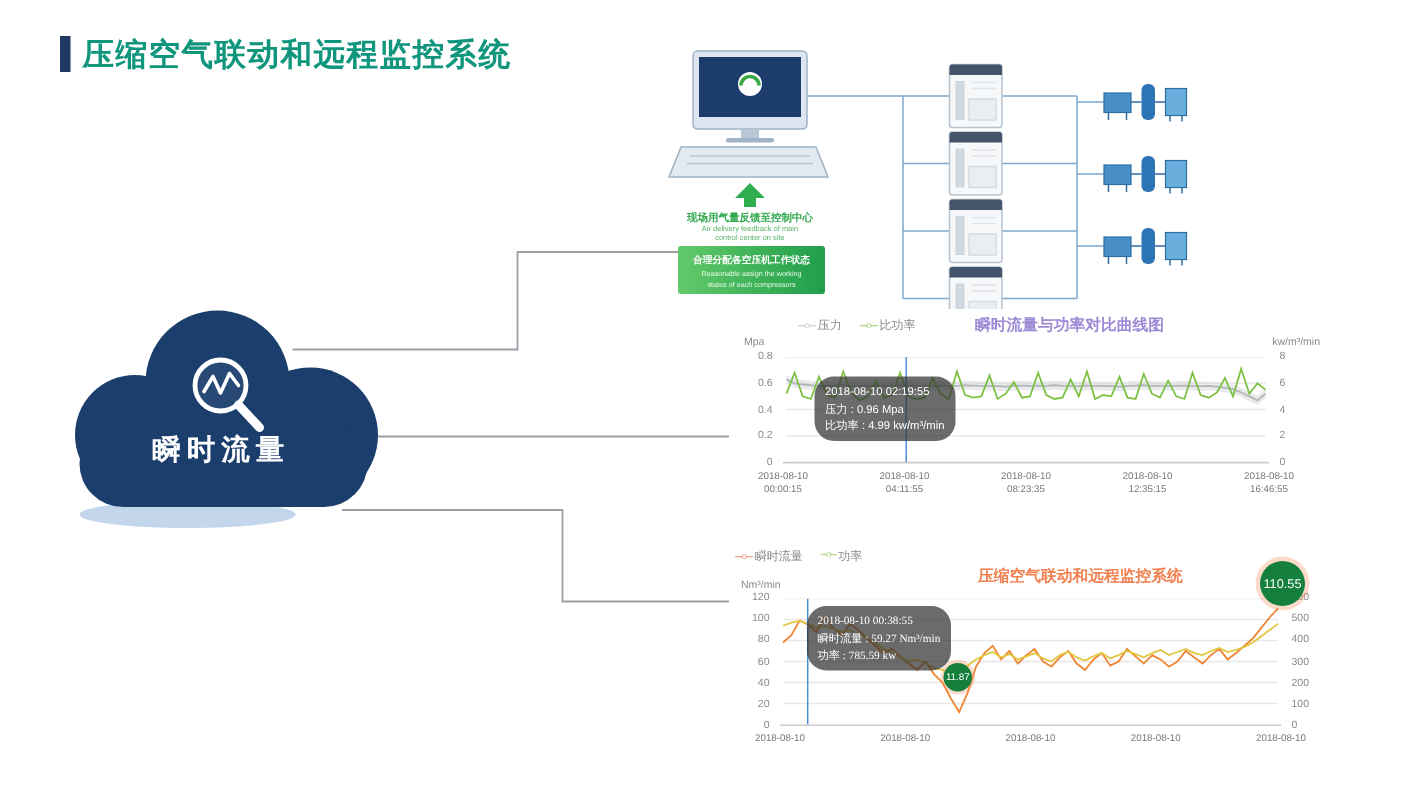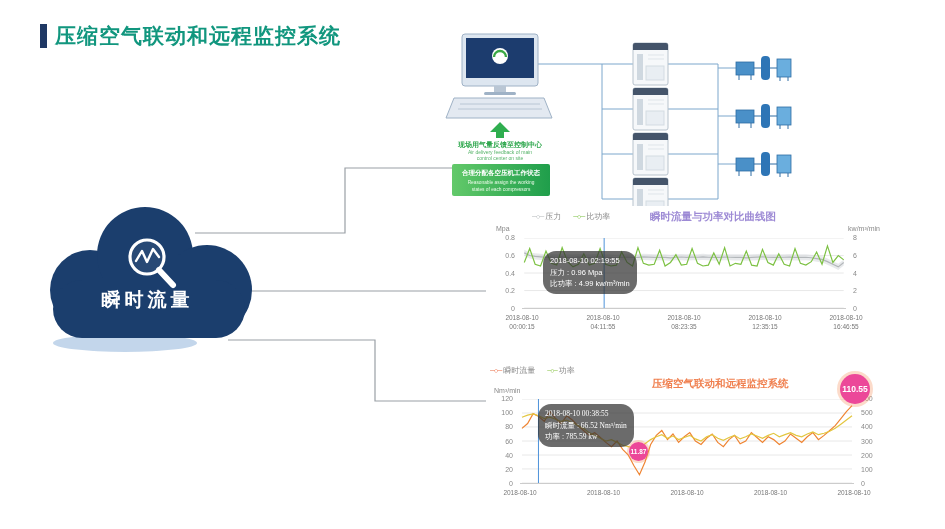--- a/index.html
+++ b/index.html
@@ -58,22 +58,22 @@
   .chart2 .xl{left:32px;top:129px;width:334px;}
   .plot{position:absolute;border-bottom:1px solid #cccccc;}
   .plot svg{width:100%;height:100%;display:block;}
   .xl{position:absolute;height:20px;}
   .xl span{position:absolute;transform:translateX(-50%);font-size:6.5px;color:#777;
            text-align:center;line-height:1.35;white-space:nowrap;}
   .tooltip{position:absolute;background:rgba(50,50,50,0.72);color:#fff;font-size:7.5px;
            line-height:1.55;padding:4px 7px;border-radius:13px;white-space:nowrap;z-index:6;}
   .chart1 .tooltip{left:21px;top:13px;}
   .chart2 .tooltip{left:18px;top:5px;}
-  .badge{position:absolute;border-radius:50%;background:#ec4899;color:#fff;display:flex;
-         align-items:center;justify-content:center;font-weight:bold;z-index:7;
+  .badge{position:absolute;border-radius:50%;background:#15803d;color:#fff;display:flex;
+         align-items:center;justify-content:center;font-weight:normal;z-index:7;
          box-shadow:0 0 0 3px rgba(245,135,79,0.3);}
   .badge-max{left:352px;top:16px;width:30px;height:30px;font-size:8.5px;}
   .badge-min{left:141px;top:84px;width:19px;height:19px;font-size:6.5px;
              box-shadow:0 0 0 2px rgba(245,135,79,0.3);}
 </style>
 </head>
 <body>
 
 <div class="canvas">
 
@@ -271,21 +271,21 @@
           <line x1="0" y1="42.5" x2="334" y2="42.5" stroke="#e8e8e8" stroke-width="1"></line>
           <line x1="0" y1="56.7" x2="334" y2="56.7" stroke="#e8e8e8" stroke-width="1"></line>
           <line x1="0" y1="70.8" x2="334" y2="70.8" stroke="#e8e8e8" stroke-width="1"></line>
           <line x1="0" y1="85.0" x2="334" y2="85.0" stroke="#e8e8e8" stroke-width="1"></line>
           <polyline points="0.0,29.7 5.7,24.8 11.3,14.8 17.0,17.7 22.6,22.7 28.3,12.8 34.0,19.8 39.6,24.8 45.3,17.0 50.9,21.3 56.6,26.9 62.3,31.9 67.9,36.8 73.6,34.0 79.3,39.0 84.9,43.9 90.6,48.2 96.2,42.5 101.9,51.0 107.6,56.7 113.2,67.3 118.9,76.6 124.5,63.8 130.2,46.0 135.9,36.8 141.5,31.9 147.2,41.1 152.8,35.4 158.5,43.9 164.2,38.2 169.8,34.0 175.5,42.5 181.2,46.0 186.8,39.7 192.5,35.4 198.1,43.9 203.8,48.2 209.5,41.1 215.1,36.8 220.8,45.3 226.4,42.5 232.1,34.0 237.8,39.0 243.4,43.9 249.1,38.2 254.7,41.1 260.4,46.0 266.1,42.5 271.7,35.4 277.4,39.7 283.1,43.9 288.7,38.2 294.4,34.0 300.0,41.1 305.7,36.8 311.4,31.9 317.0,26.9 322.7,19.8 328.3,12.8 334.0,6.7" fill="none" stroke="#ef8432" stroke-width="1.2"></polyline>
           <polyline points="0.0,18.4 5.7,16.3 11.3,15.1 17.0,17.0 22.6,19.8 28.3,18.4 34.0,20.5 39.6,22.7 45.3,21.3 50.9,24.1 56.6,26.9 62.3,29.7 67.9,34.0 73.6,36.8 79.3,39.7 84.9,42.5 90.6,41.1 96.2,43.9 101.9,46.8 107.6,48.2 113.2,49.6 118.9,48.9 124.5,45.3 130.2,41.1 135.9,38.2 141.5,36.1 147.2,39.7 152.8,37.5 158.5,41.1 164.2,39.0 169.8,36.8 175.5,40.4 181.2,42.5 186.8,38.2 192.5,36.1 198.1,39.7 203.8,41.8 209.5,39.0 215.1,36.8 220.8,40.4 226.4,38.2 232.1,35.4 237.8,37.5 243.4,39.7 249.1,36.8 254.7,34.7 260.4,38.2 266.1,36.1 271.7,34.0 277.4,36.8 283.1,38.2 288.7,35.4 294.4,33.3 300.0,36.1 305.7,34.7 311.4,32.6 317.0,29.7 322.7,25.5 328.3,21.3 334.0,17.0" fill="none" stroke="#e3c63f" stroke-width="1.2"></polyline>
           <line x1="16.7" y1="0" x2="16.7" y2="85" stroke="#4a90d9" stroke-width="1"></line>
         </svg>
       <div class="tooltip">
         <div>2018-08-10 00:38:55</div>
-        <div>瞬时流量 : 66.52 Nm³/min</div>
+        <div>瞬时流量 : 59.27 Nm³/min</div>
         <div>功率 : 785.59 kw</div>
       </div>
     </div>
     <div class="yr">
         <span style="top: -4px;">600</span>
         <span style="top: 10.2px;">500</span>
         <span style="top: 24.3px;">400</span>
         <span style="top: 38.5px;">300</span>
         <span style="top: 52.7px;">200</span>
         <span style="top: 66.8px;">100</span>

